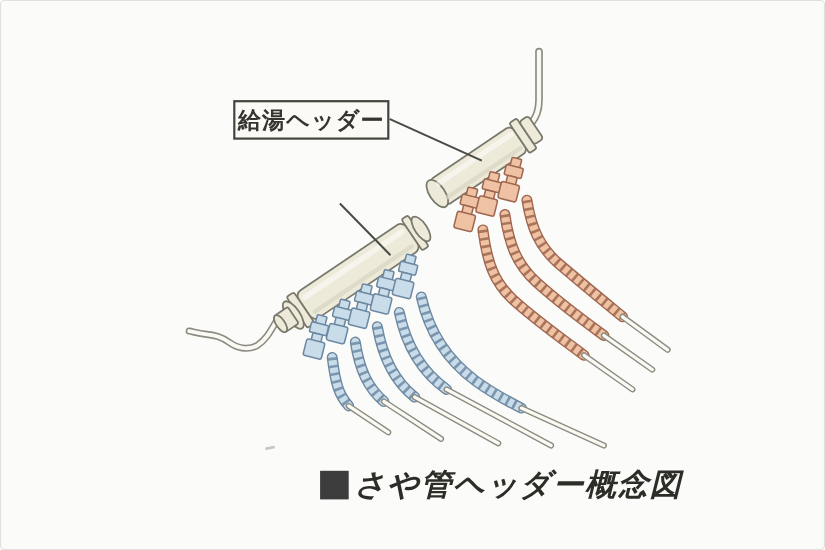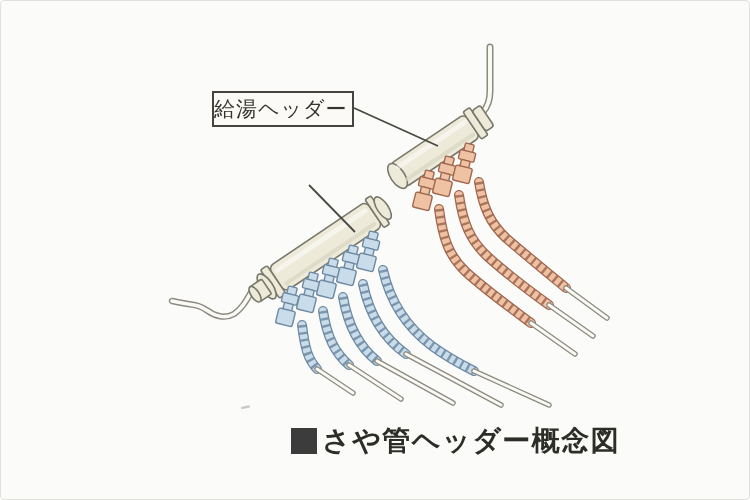--- a/index.html
+++ b/index.html
@@ -42,32 +42,32 @@
   .hot-out{fill:var(--hot-fill,#f0c2a4);stroke:var(--hot-stroke,#9f6750);stroke-width:1.4;}
   .cold-out{fill:var(--cold-fill,#c9dcea);stroke:var(--cold-stroke,#6d89a2);stroke-width:1.4;}
 
   .leader{stroke:var(--leader,#4a4a44);stroke-width:1.8;}
 
   
   .label-box{
     position:absolute;
     border:2px solid var(--box-border,#45443f);
     background:#fbfaf6;
-    display:flex;align-items:center;justify-content:flex-start;
-    font-size:21px;font-weight:normal;color:var(--text,#35342e);
+    display:flex;align-items:center;justify-content:center;
+    font-size:21px;font-weight:bold;color:var(--text,#35342e);
     letter-spacing:1px;box-sizing:border-box;
   }
   .label-box.hot{left:211px;top:90px;width:142px;height:36px;}
   .label-box.cold{left:185px;top:147px;width:140px;height:36px;}
 
   
   .caption{
     position:absolute;left:290px;top:421px;
     display:flex;align-items:center;
-    font-size:28px;font-weight:bold;color:#2d2d28;letter-spacing:1.5px;
+    font-size:28px;font-weight:bold;color:#2d2d28;letter-spacing:1.5px;font-style:italic;
   }
   .caption-square{
     width:26px;height:26px;background:var(--caption-square,#3c3c3c);
     margin-right:5px;flex:0 0 auto;
   }
 </style>
 </head>
 <body>
 
 <div class="page">

